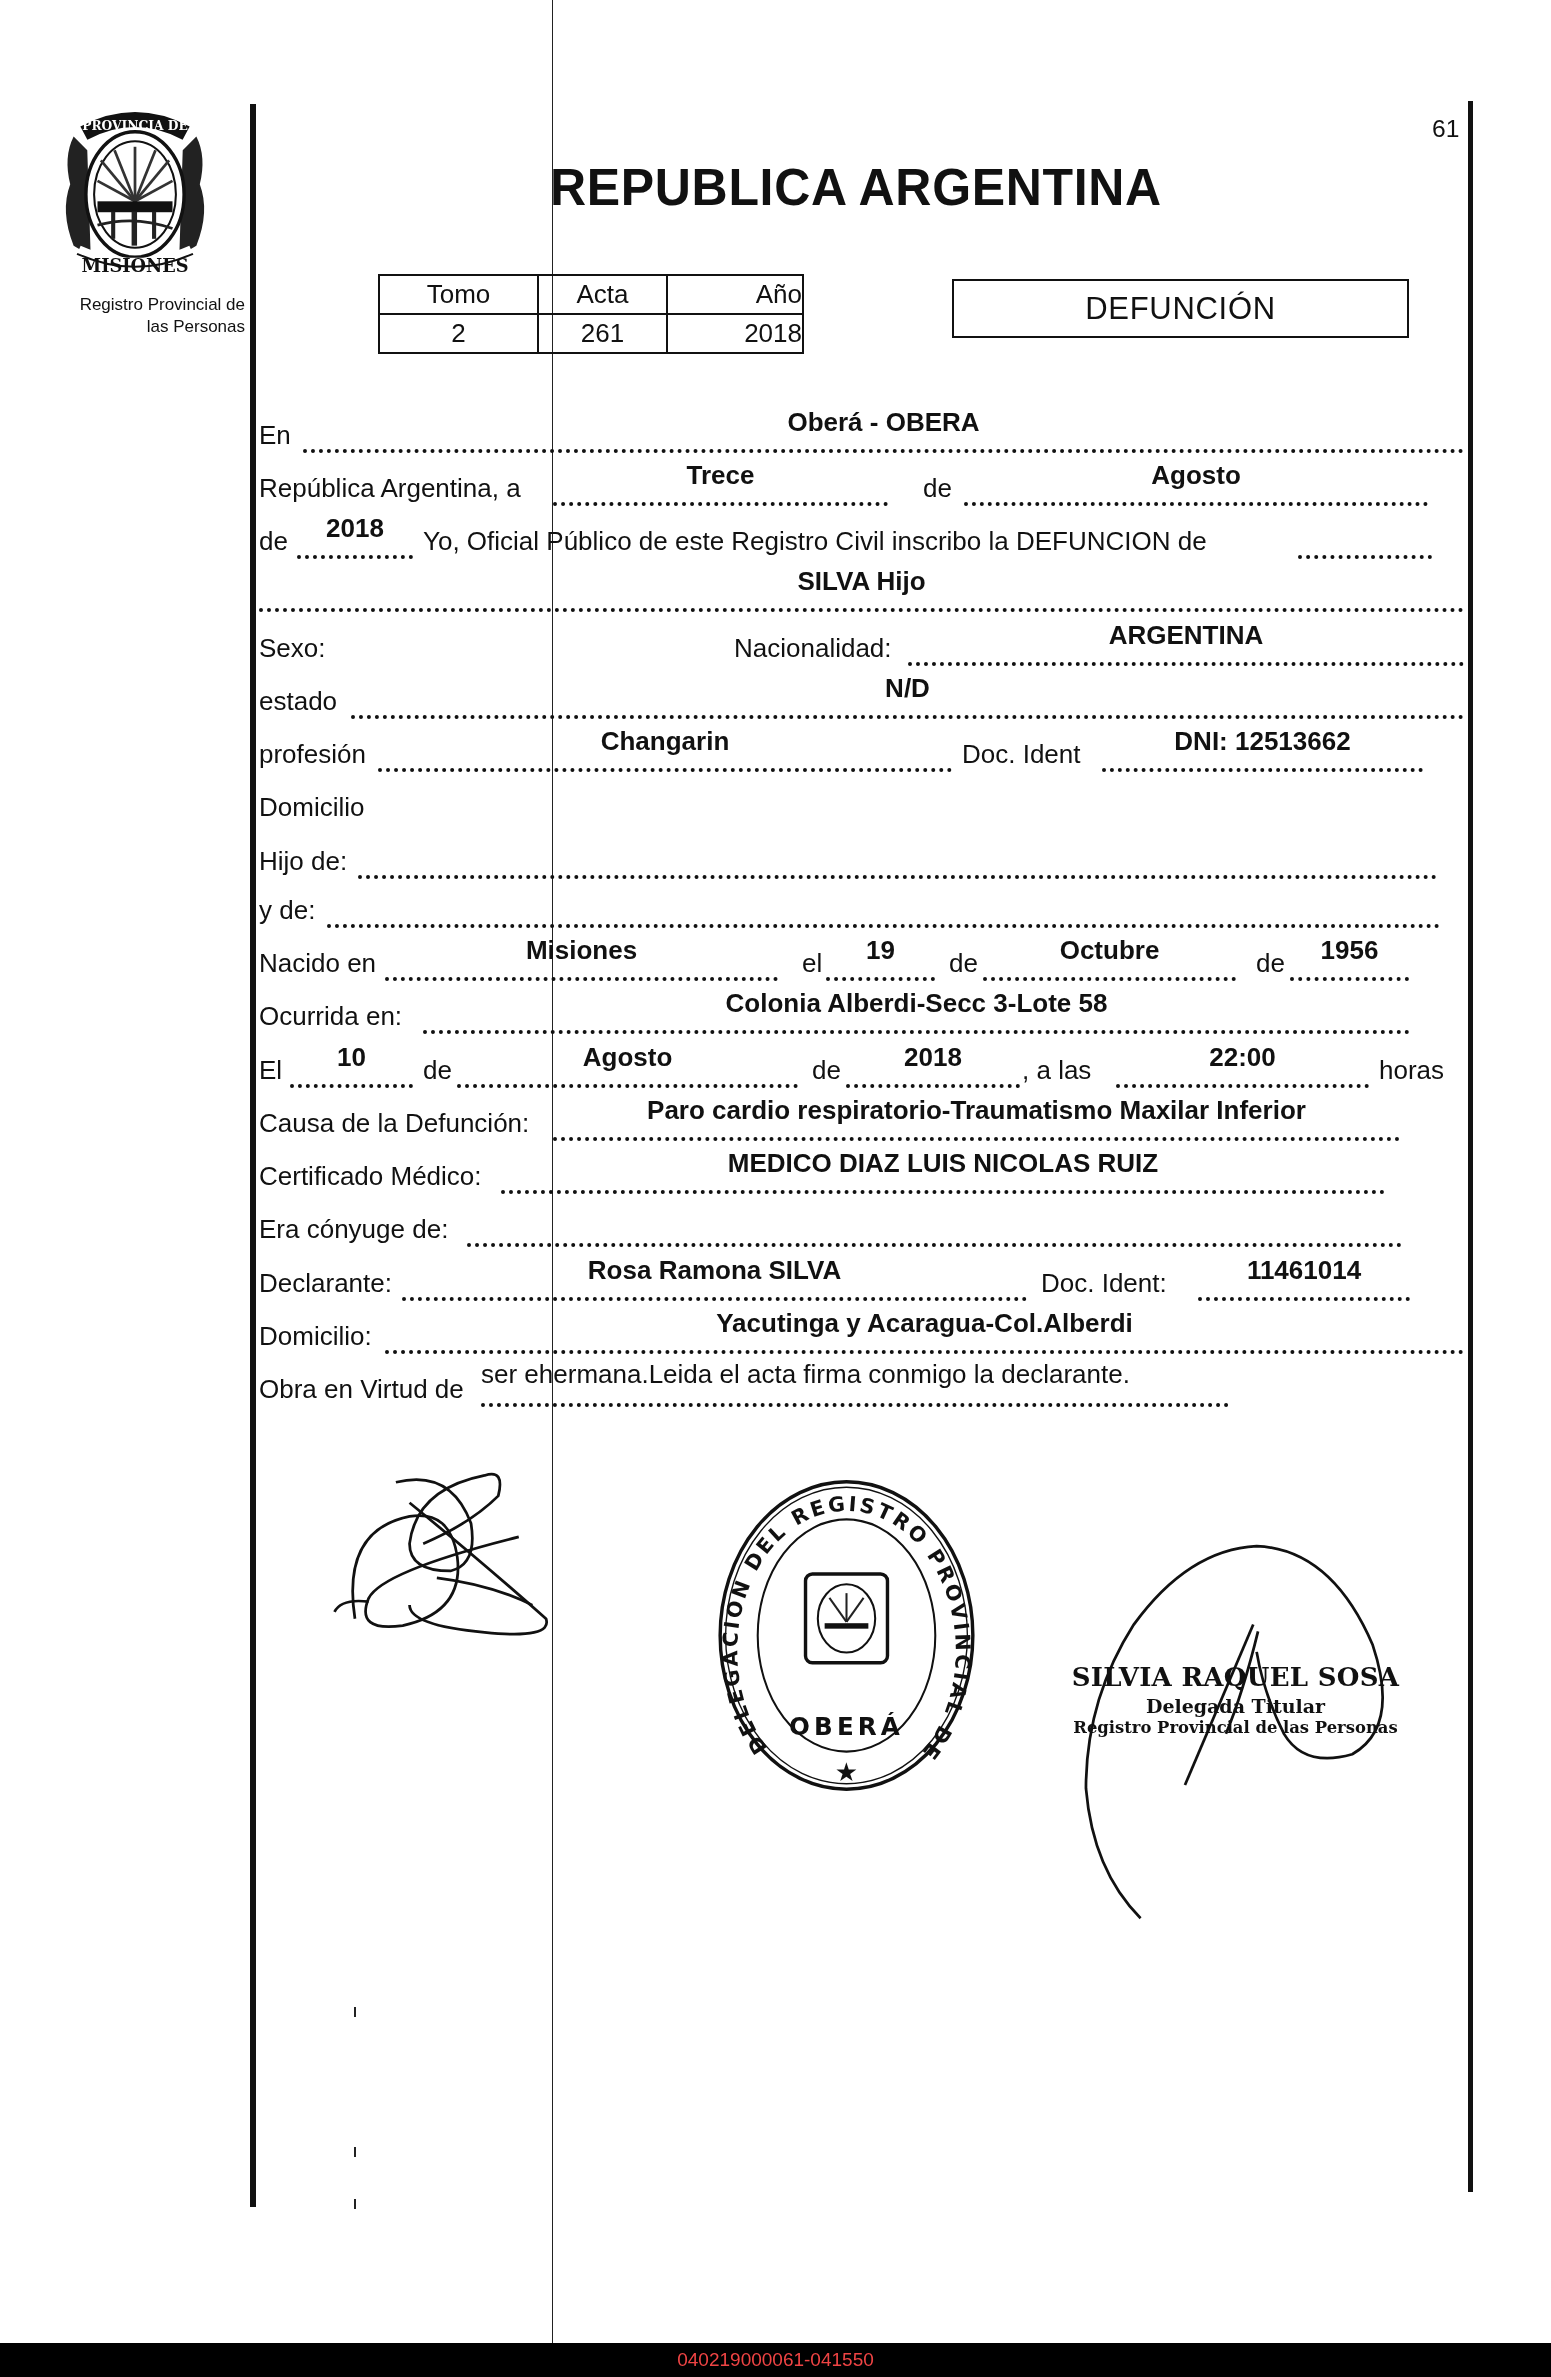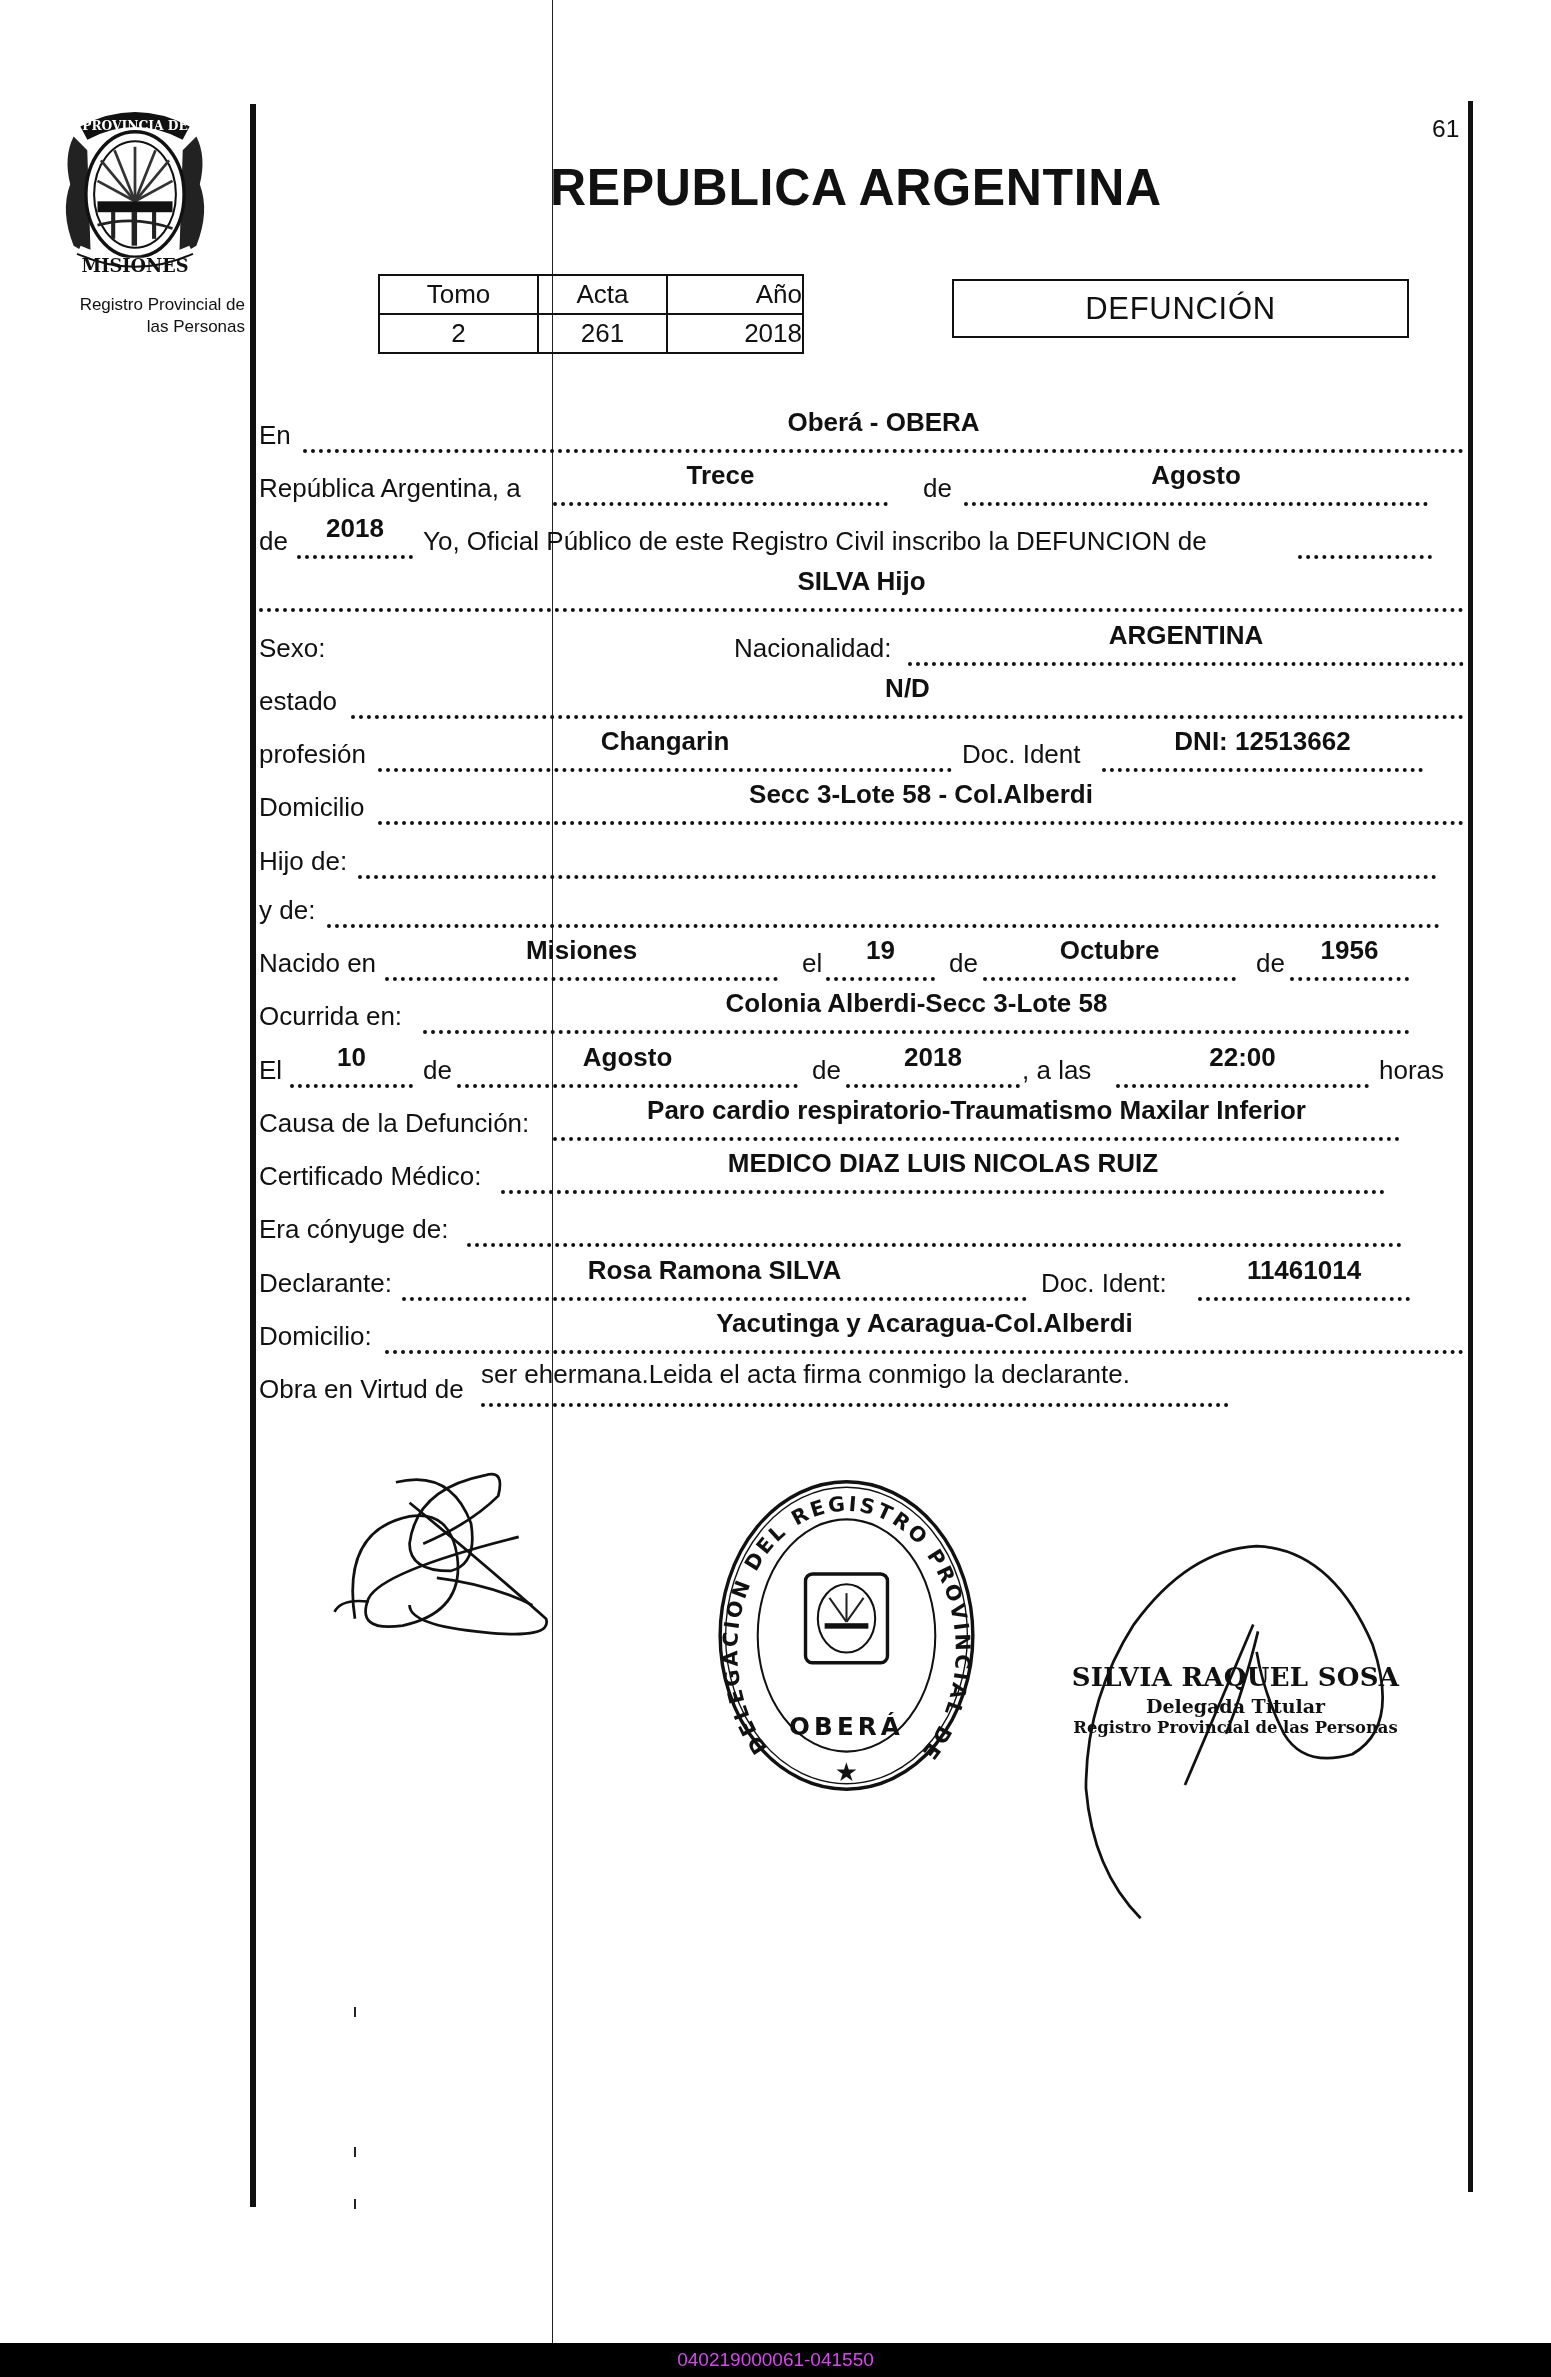--- a/index.html
+++ b/index.html
@@ -21,21 +21,21 @@
   .fld{position:absolute;bottom:5.5px;height:41px;border-bottom:4.1px dotted #111;display:flex;align-items:flex-end;justify-content:center;}
   .val{font-size:26px;font-weight:bold;white-space:nowrap;position:relative;top:-11px;}
   .sig1{left:314px;top:1448px;width:273px;height:205px;}
   .stamp{left:703px;top:1475px;width:287px;height:321px;}
   .sig2{left:1079px;top:1529px;width:328px;height:396px;}
   .signer{left:1065px;top:1662px;width:341px;text-align:center;font-family:"DejaVu Serif","Liberation Serif",serif;}
   .signer .n{font-size:26px;font-weight:bold;letter-spacing:0.3px;}
   .signer .r{font-size:19px;font-weight:bold;margin-top:2.7px;}
   .signer .o{font-size:16.4px;font-weight:bold;margin-top:1.4px;}
   .tick{width:2px;height:9.6px;background:#222;}
-  .footer{left:0;top:2343px;width:1551px;height:34px;background:#000;color:#d946ef;font-size:19px;display:flex;align-items:center;justify-content:center;}
+  .footer{left:0;top:2343px;width:1551px;height:34px;background:#000;color:#ef4444;font-size:19px;display:flex;align-items:center;justify-content:center;}
 </style>
 </head>
 <body>
 
 <div class="abs vline-left"></div>
 <div class="abs vline-right"></div>
 <div class="abs vline-thin"></div>
 
 <div class="abs crest">
   <svg width="150" height="171" viewBox="0 0 220 250">
@@ -149,23 +149,20 @@
       <span class="val">Changarin</span>
     </div>
   <span class="lbl" style="left:703px">Doc. Ident</span>
   <div class="fld" style="left:843px;width:321px">
       <span class="val">DNI: 12513662</span>
     </div>
 </div>
 
 <div class="row" style="top:782px">
   <span class="lbl" style="left:0">Domicilio</span>
-  <div class="fld" style="left:119px;width:1086px">
-      <span class="val">Secc 3-Lote 58 - Col.Alberdi</span>
-    </div>
 </div>
 
 <div class="row" style="top:836px">
   <span class="lbl" style="left:0">Hijo de:</span>
   <div class="fld" style="left:99px;width:1079px">
       <span class="val"></span>
     </div>
 </div>
 
 <div class="row" style="top:885px">

